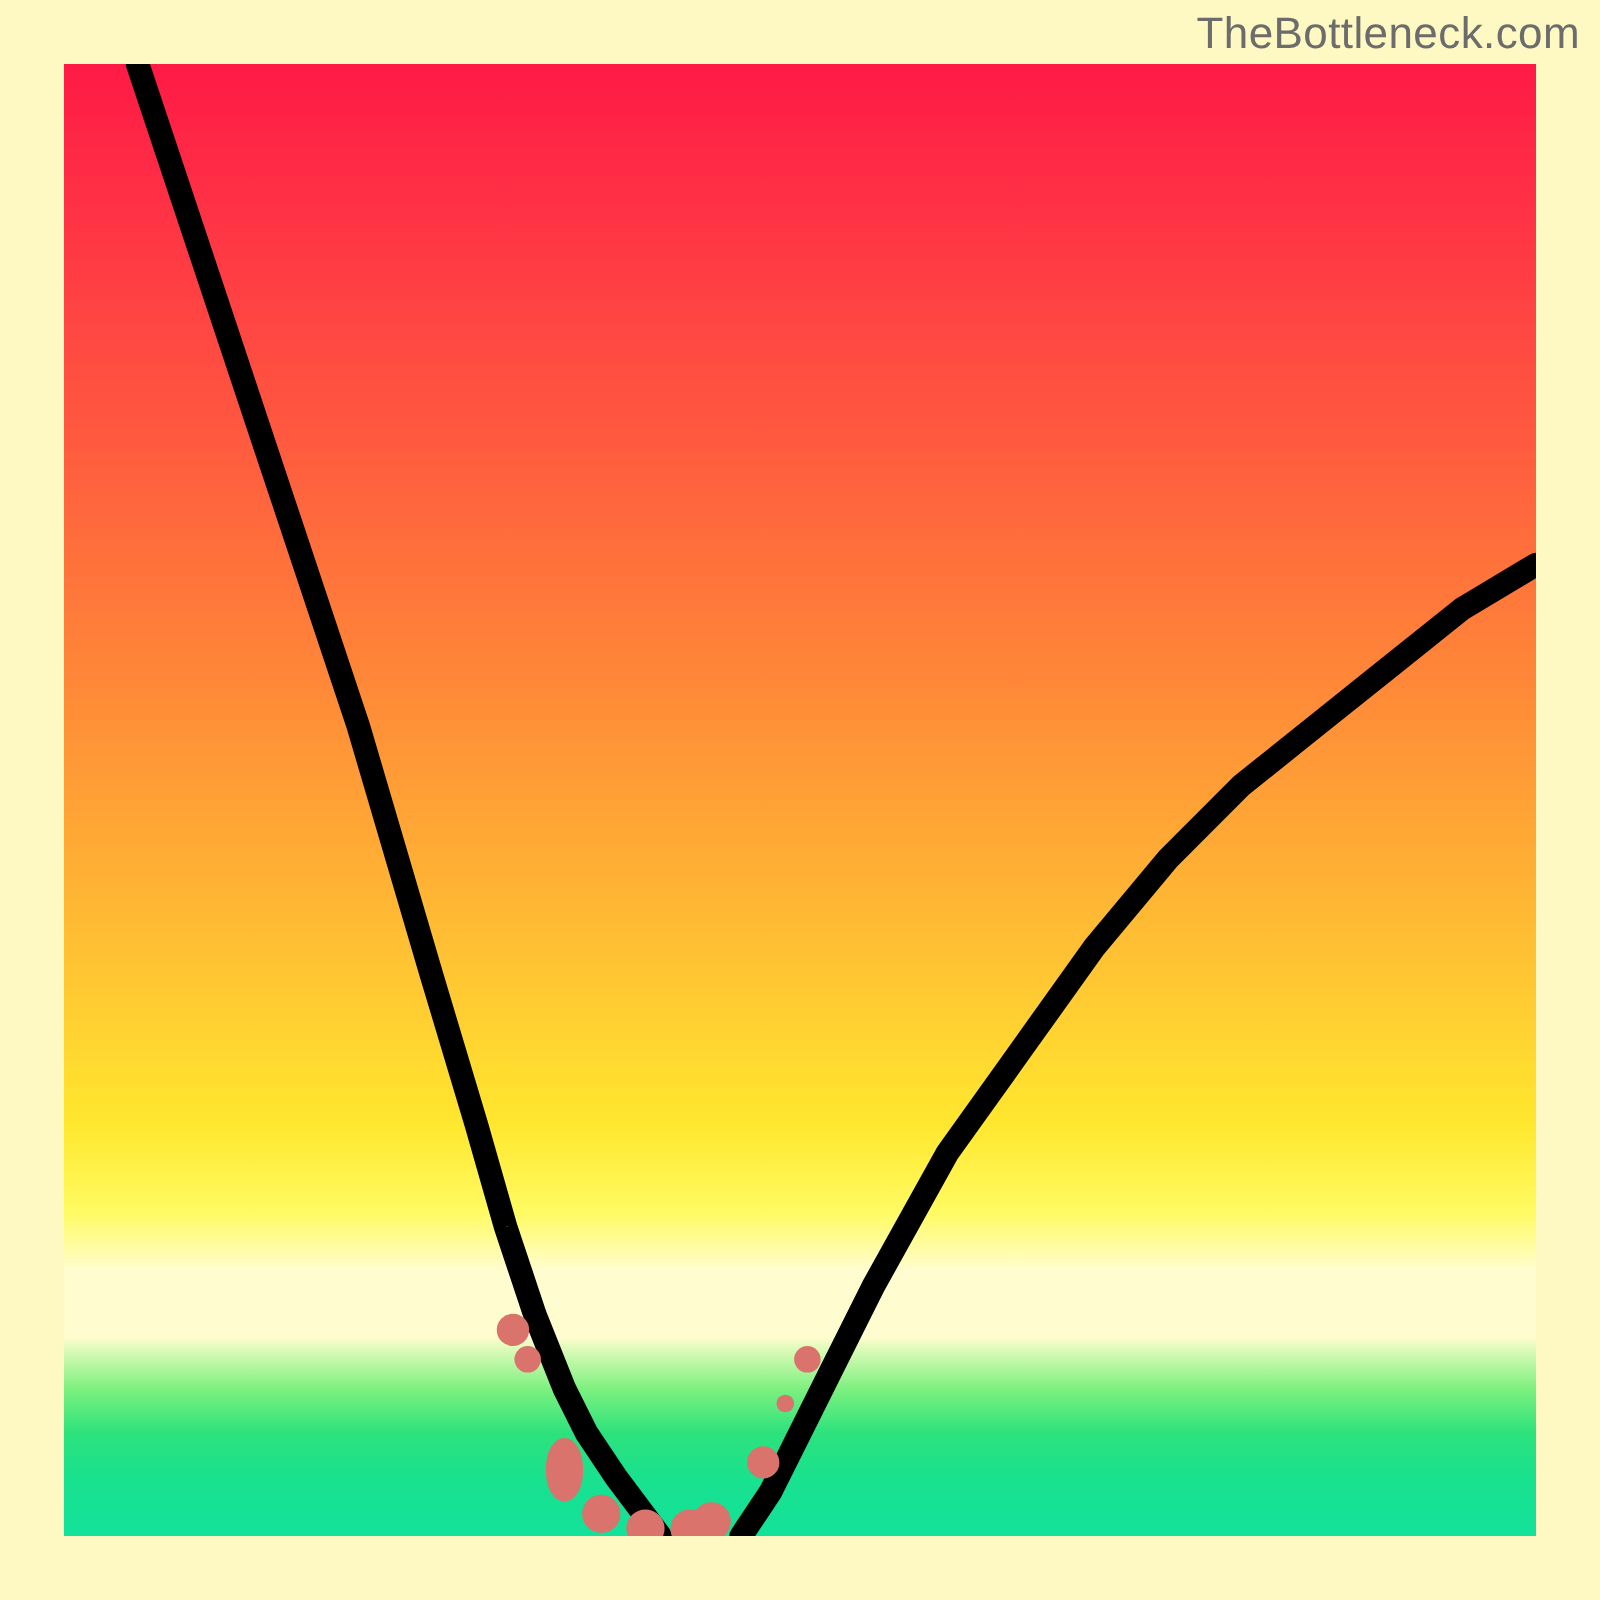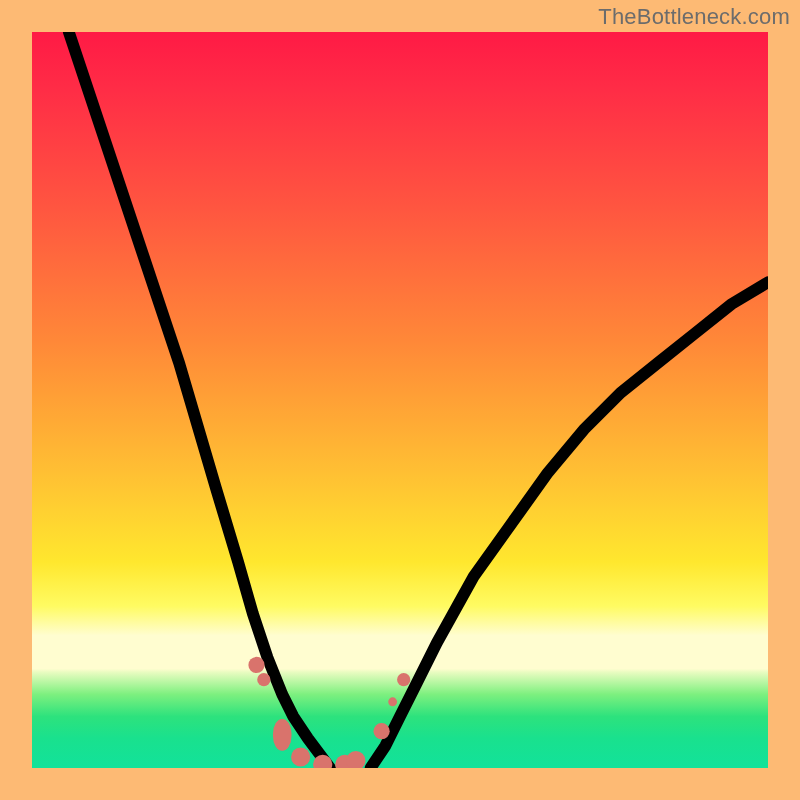--- a/index.html
+++ b/index.html
@@ -8,21 +8,21 @@
     width: 800px;
     height: 800px;
     background: #000;
     overflow: hidden;
     font-family: Arial, Helvetica, sans-serif;
   }
   .frame {
     position: relative;
     width: 800px;
     height: 800px;
-    background: #fdba74;
+    background: #fef9c3;
   }
   .watermark {
     position: absolute;
     top: 4px;
     right: 10px;
     color: #6c6c6c;
     font-size: 22px;
     font-weight: 500;
     letter-spacing: 0.2px;
     z-index: 10;

